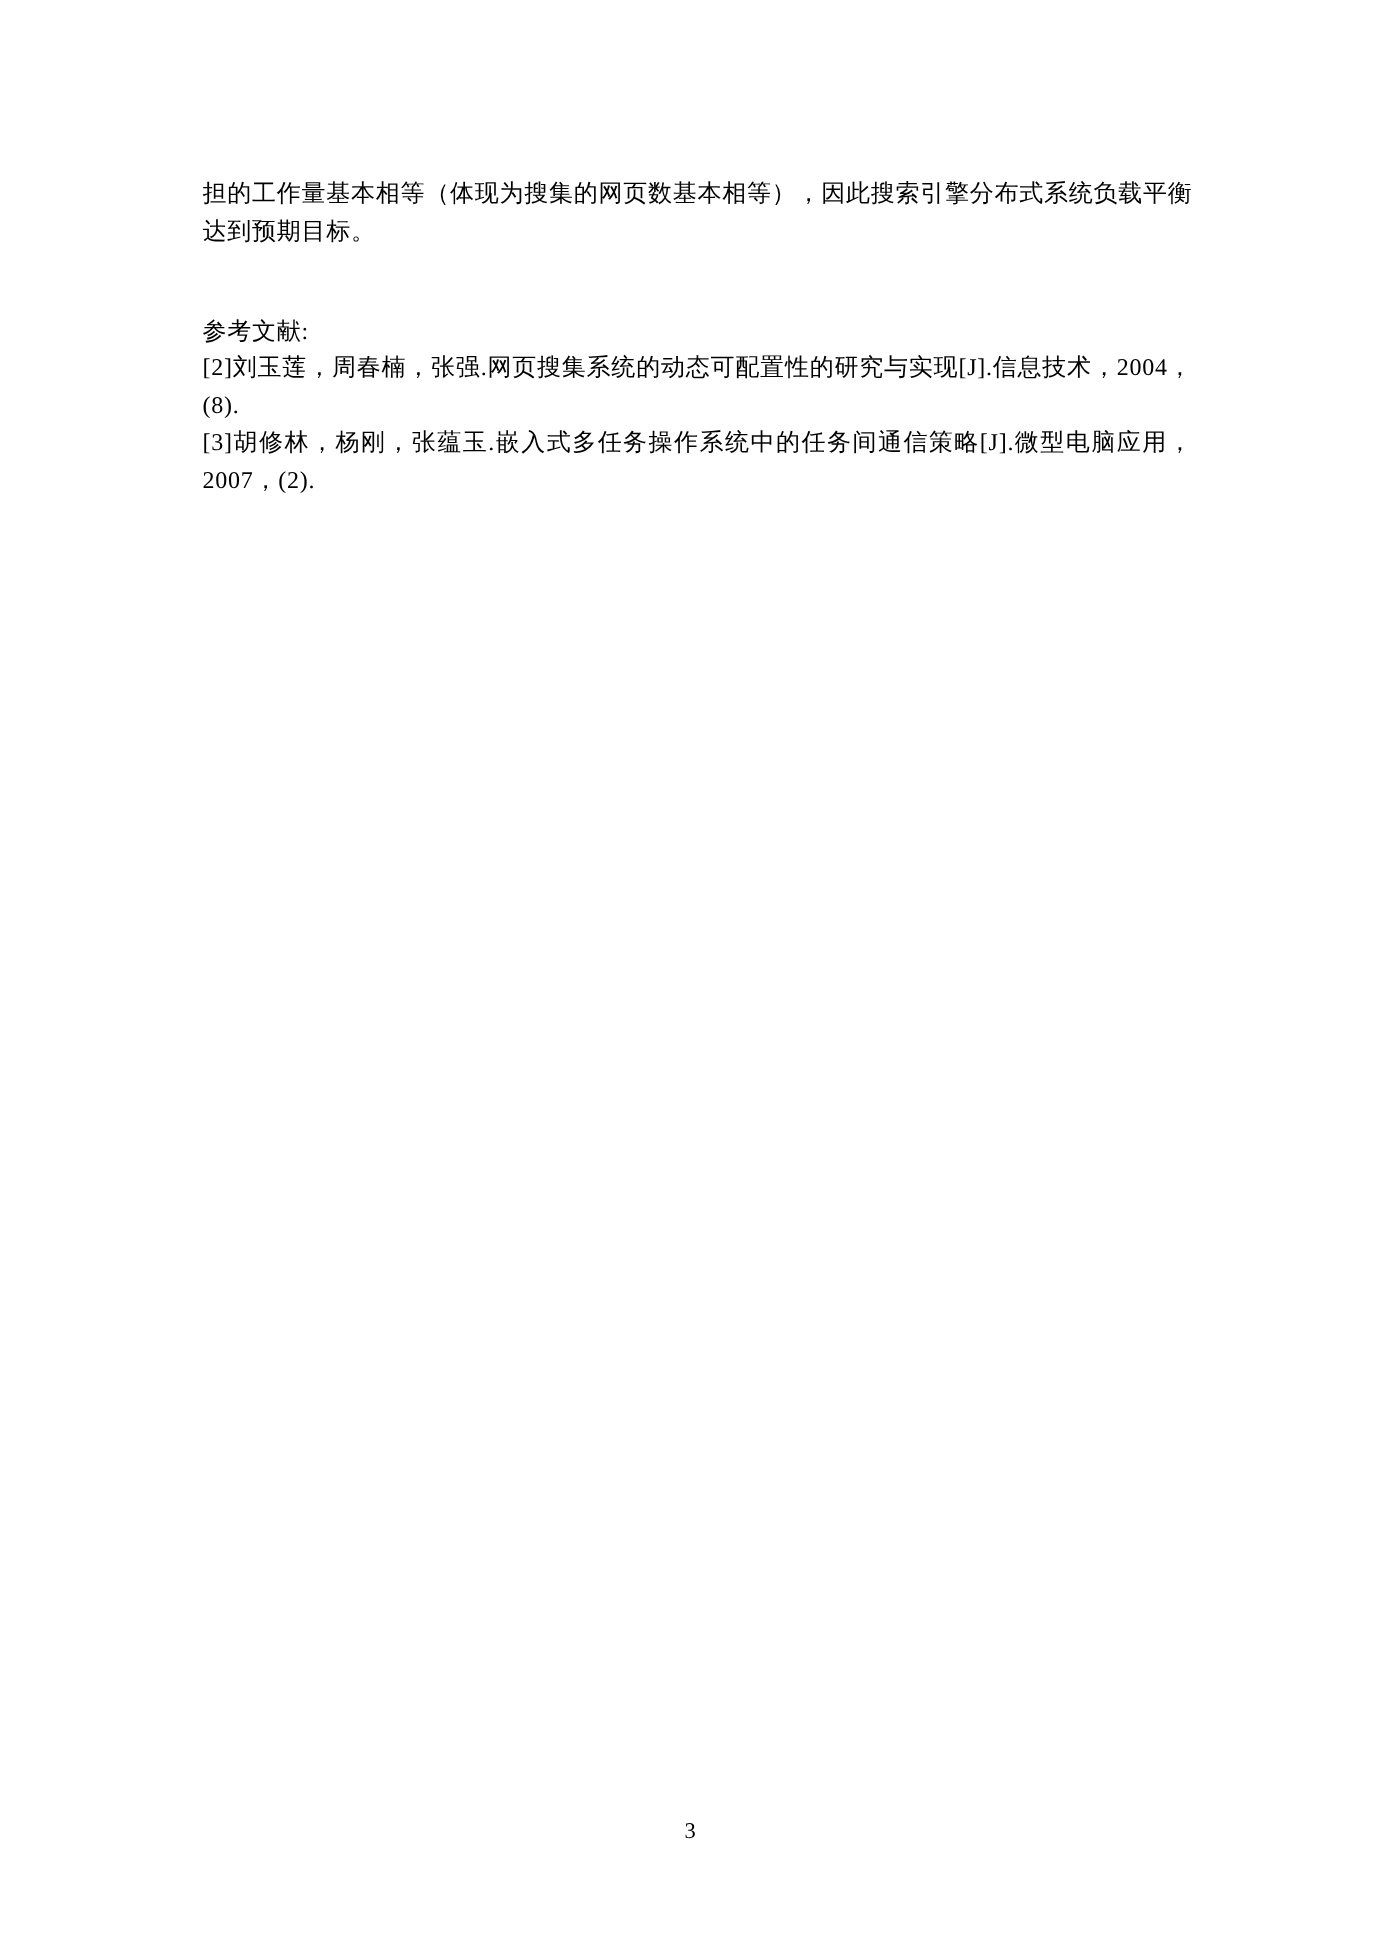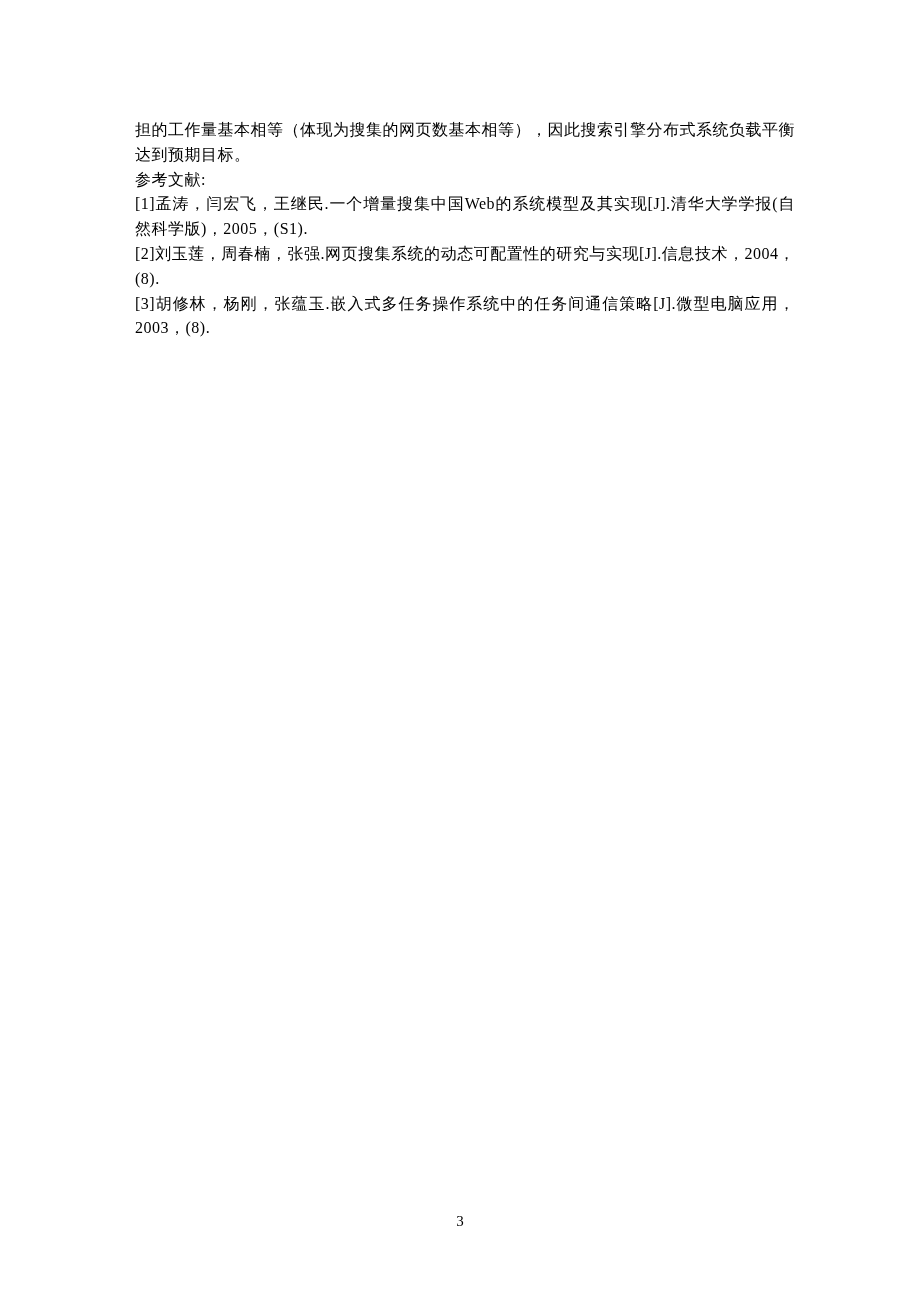--- a/index.html
+++ b/index.html
@@ -20,20 +20,21 @@
     padding: 118px 125px 0 135px;
     line-height: 1.55;
   }
   .para {
     text-align: justify;
     text-justify: inter-ideograph;
     letter-spacing: 0.5px;
   }
   .ref-heading {
     letter-spacing: 0.5px;
+    margin-top: 42px;
   }
   .ref-entry {
     text-align: justify;
     text-justify: inter-ideograph;
     letter-spacing: 0.5px;
   }
   .page-number {
     position: absolute;
     bottom: 72px;
     left: 0;
@@ -41,18 +42,17 @@
     text-align: center;
     font-size: 15px;
   }
 </style>
 </head>
 <body>
 
 <div class="page">
   <div class="para">担的工作量基本相等（体现为搜集的网页数基本相等），因此搜索引擎分布式系统负载平衡达到预期目标。</div>
   <div class="ref-heading">参考文献:</div>
-  <div class="ref-entry">[1]孟涛，闫宏飞，王继民.一个增量搜集中国Web的系统模型及其实现[J].清华大学学报(自然科学版)，2005，(S1).</div>
   <div class="ref-entry">[2]刘玉莲，周春楠，张强.网页搜集系统的动态可配置性的研究与实现[J].信息技术，2004，(8).</div>
-  <div class="ref-entry">[3]胡修林，杨刚，张蕴玉.嵌入式多任务操作系统中的任务间通信策略[J].微型电脑应用，2003，(8).</div>
+  <div class="ref-entry">[3]胡修林，杨刚，张蕴玉.嵌入式多任务操作系统中的任务间通信策略[J].微型电脑应用，2007，(2).</div>
 </div>
 
 <div class="page-number">3</div>
 
 </body></html>

